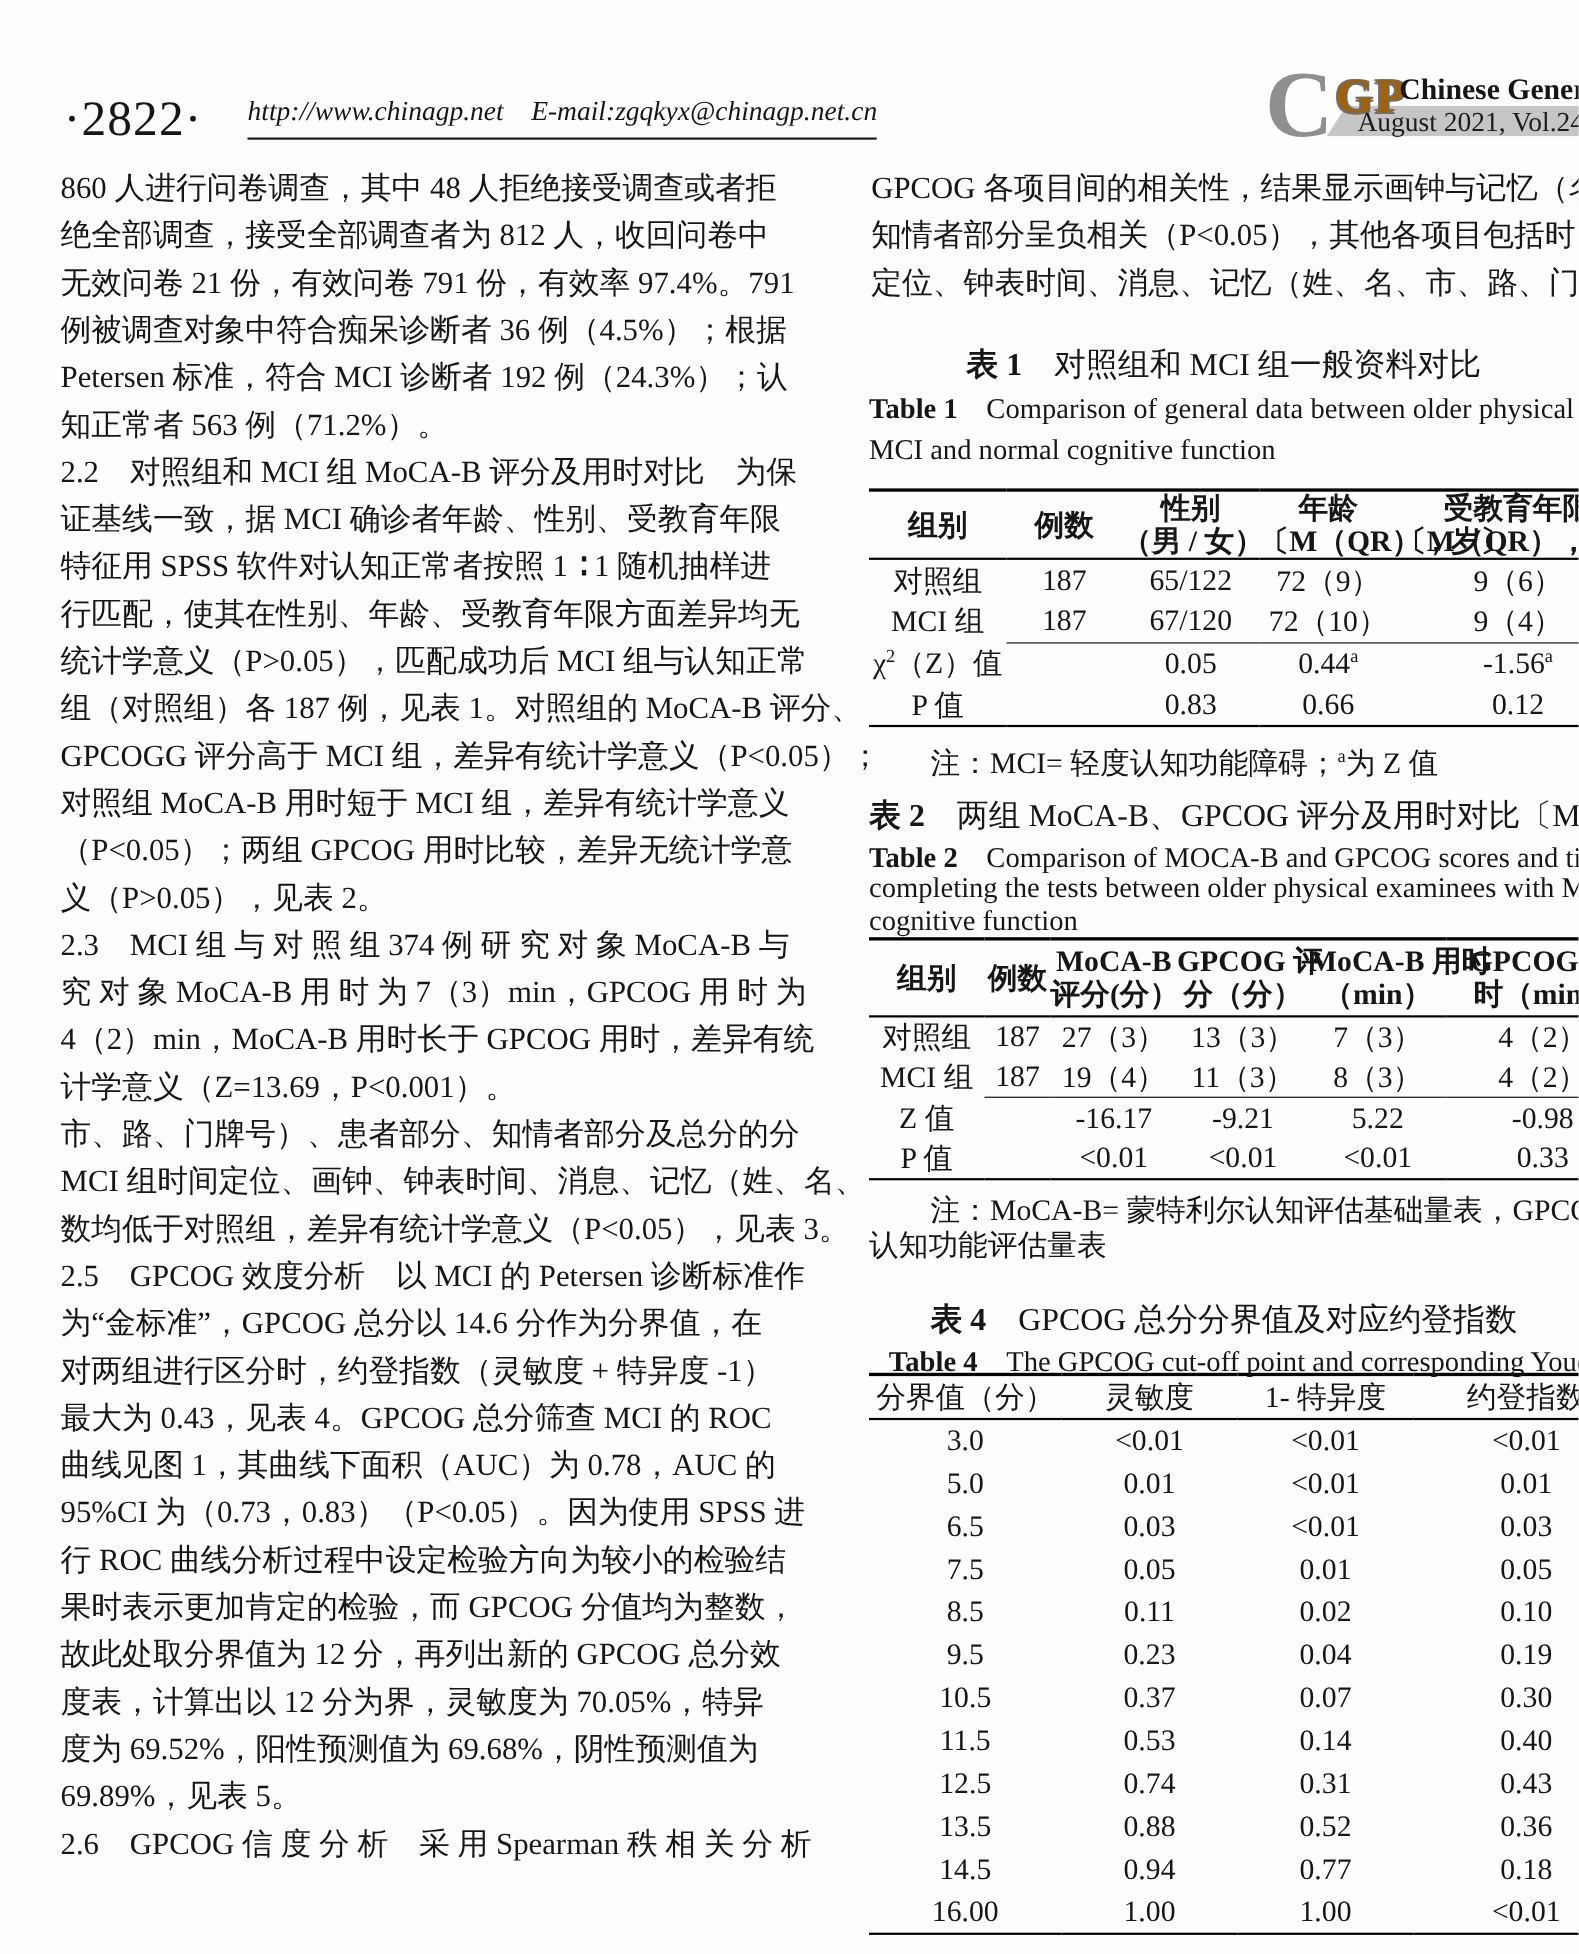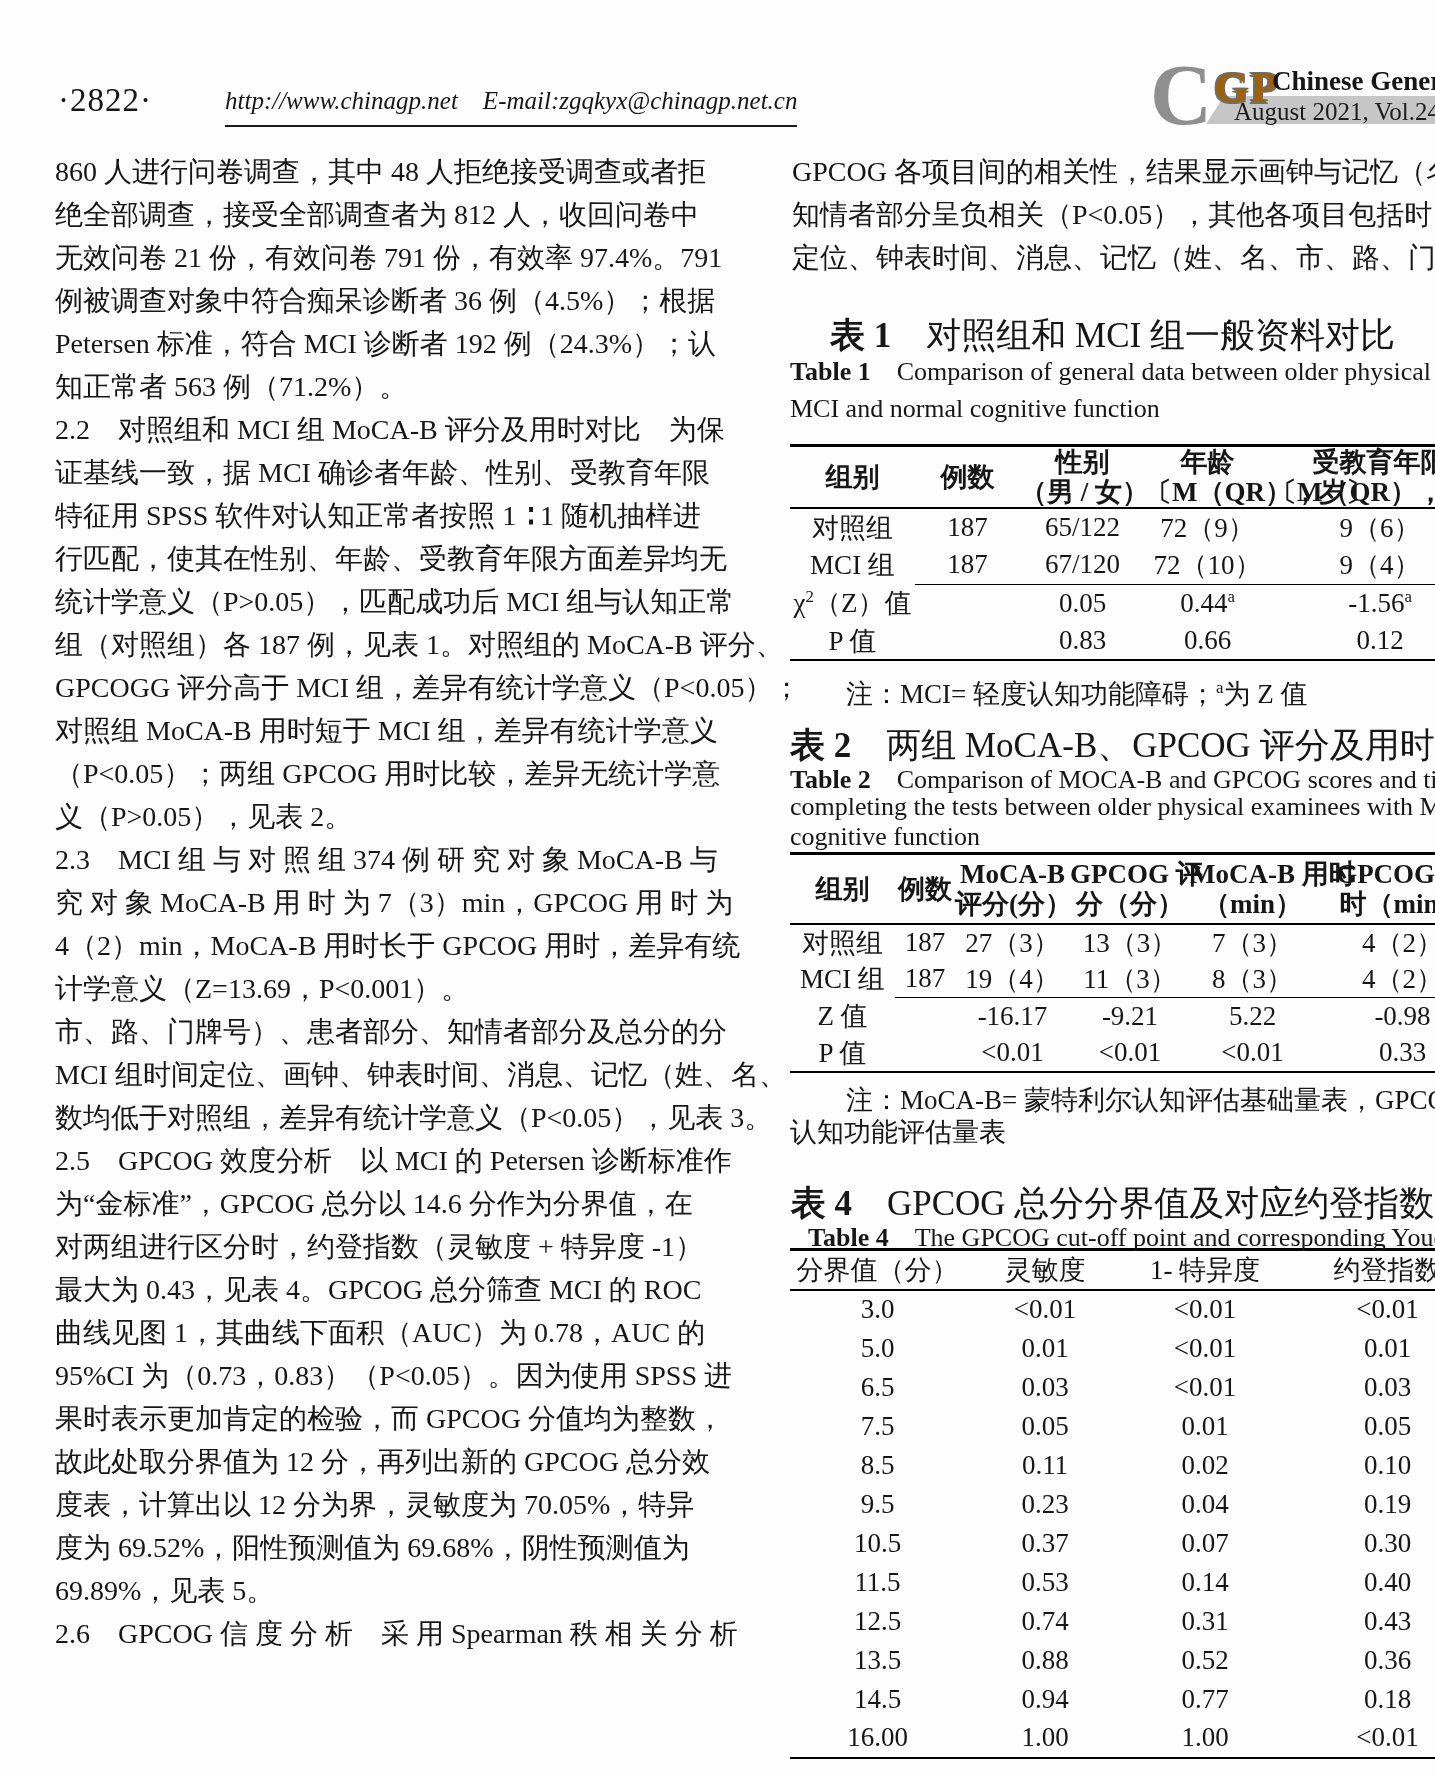--- a/index.html
+++ b/index.html
@@ -2,41 +2,41 @@
 <html><head>
 <meta charset="utf-8">
 <style>
   html,body{margin:0;padding:0;}
   body{
     position:relative;width:1435px;height:1776px;overflow:hidden;background:#fdfdfd;
     font-family:"Liberation Serif","DejaVu Serif",serif;color:#161616;
   }
   .abs{position:absolute;}
   
-  #pgnum{left:58px;top:82px;font-size:33px;letter-spacing:1px;}
+  #pgnum{left:58px;top:82px;font-size:45px;letter-spacing:1px;}
   #hdr-url{left:180px;top:84px;font-size:25px;font-style:italic;
     border-bottom:2.5px solid #1a1a1a;padding-bottom:8px;white-space:nowrap;margin-left:45px;}
   #logo-c{left:1150px;top:52px;font-size:86px;line-height:1;color:#8f8f8f;font-weight:bold;}
   #logo-gp{left:1214px;top:62px;font-size:44px;font-weight:bold;letter-spacing:2px;color:#a16207;
     text-shadow:-1.5px -1.5px 0 #6e6e6e,1.5px -1.5px 0 #6e6e6e,-1.5px 1.5px 0 #6e6e6e,1.5px 1.5px 0 #6e6e6e;}
   #logo-name{left:1272px;top:66px;font-size:27px;font-weight:bold;white-space:nowrap;}
   #logo-strip{left:1206px;top:96px;width:236px;height:28px;background:#c6c6c6;
     clip-path:polygon(18px 0,100% 0,100% 100%,0 100%);}
   #logo-issue{left:1234px;top:98px;font-size:25px;white-space:nowrap;color:#1c1c1c;}
   
   .collines{font-size:28px;line-height:43px;}
   #left-lines{left:55px;top:150px;width:625px;}
   #right-lines{left:792px;top:150px;width:700px;}
   .tline{white-space:nowrap;}
   
   .tblk{left:790px;width:700px;}
   #t1-blk{top:312px;}
   #t2-blk{top:722px;}
   #t4-blk{top:1180px;}
-  .tc{width:645px;text-align:center;font-size:35px;height:42px;white-space:nowrap;}
+  .tc{width:645px;text-align:center;font-size:29px;height:42px;white-space:nowrap;}
   #t2-blk .tc{height:40px;}
   #t4-blk .tc{height:40px;}
   .te{font-size:26px;white-space:nowrap;}
   #t1-blk .te{height:40px;}
   #t2-blk .te{height:30px;}
   #t4-blk .te{height:28px;padding-left:18px;}
   table{border-collapse:collapse;table-layout:fixed;width:700px;font-size:27px;text-align:center;
     border-top:3px solid #000;border-bottom:2.5px solid #000;margin-top:10px;}
   #t2,#t4{margin-top:0;}
   thead tr{border-bottom:2px solid #000;}
@@ -86,20 +86,21 @@
     <div class="tline">计学意义（Z=13.69，P&lt;0.001）。</div>
     <div class="tline">市、路、门牌号）、患者部分、知情者部分及总分的分</div>
     <div class="tline">MCI 组时间定位、画钟、钟表时间、消息、记忆（姓、名、</div>
     <div class="tline">数均低于对照组，差异有统计学意义（P&lt;0.05），见表 3。</div>
     <div class="tline">2.5　GPCOG 效度分析　以 MCI 的 Petersen 诊断标准作</div>
     <div class="tline">为“金标准”，GPCOG 总分以 14.6 分作为分界值，在</div>
     <div class="tline">对两组进行区分时，约登指数（灵敏度 + 特异度 -1）</div>
     <div class="tline">最大为 0.43，见表 4。GPCOG 总分筛查 MCI 的 ROC</div>
     <div class="tline">曲线见图 1，其曲线下面积（AUC）为 0.78，AUC 的</div>
     <div class="tline">95%CI 为（0.73，0.83）（P&lt;0.05）。因为使用 SPSS 进</div>
+    <div class="tline">行 ROC 曲线分析过程中设定检验方向为较小的检验结</div>
     <div class="tline">果时表示更加肯定的检验，而 GPCOG 分值均为整数，</div>
     <div class="tline">故此处取分界值为 12 分，再列出新的 GPCOG 总分效</div>
     <div class="tline">度表，计算出以 12 分为界，灵敏度为 70.05%，特异</div>
     <div class="tline">度为 69.52%，阳性预测值为 69.68%，阴性预测值为</div>
     <div class="tline">69.89%，见表 5。</div>
     <div class="tline">2.6　GPCOG 信 度 分 析　采 用 Spearman 秩 相 关 分 析</div>
   </div>
 <div class="abs collines" id="right-lines">
     <div class="tline">GPCOG 各项目间的相关性，结果显示画钟与记忆（名</div>
     <div class="tline">知情者部分呈负相关（P&lt;0.05），其他各项目包括时</div>

